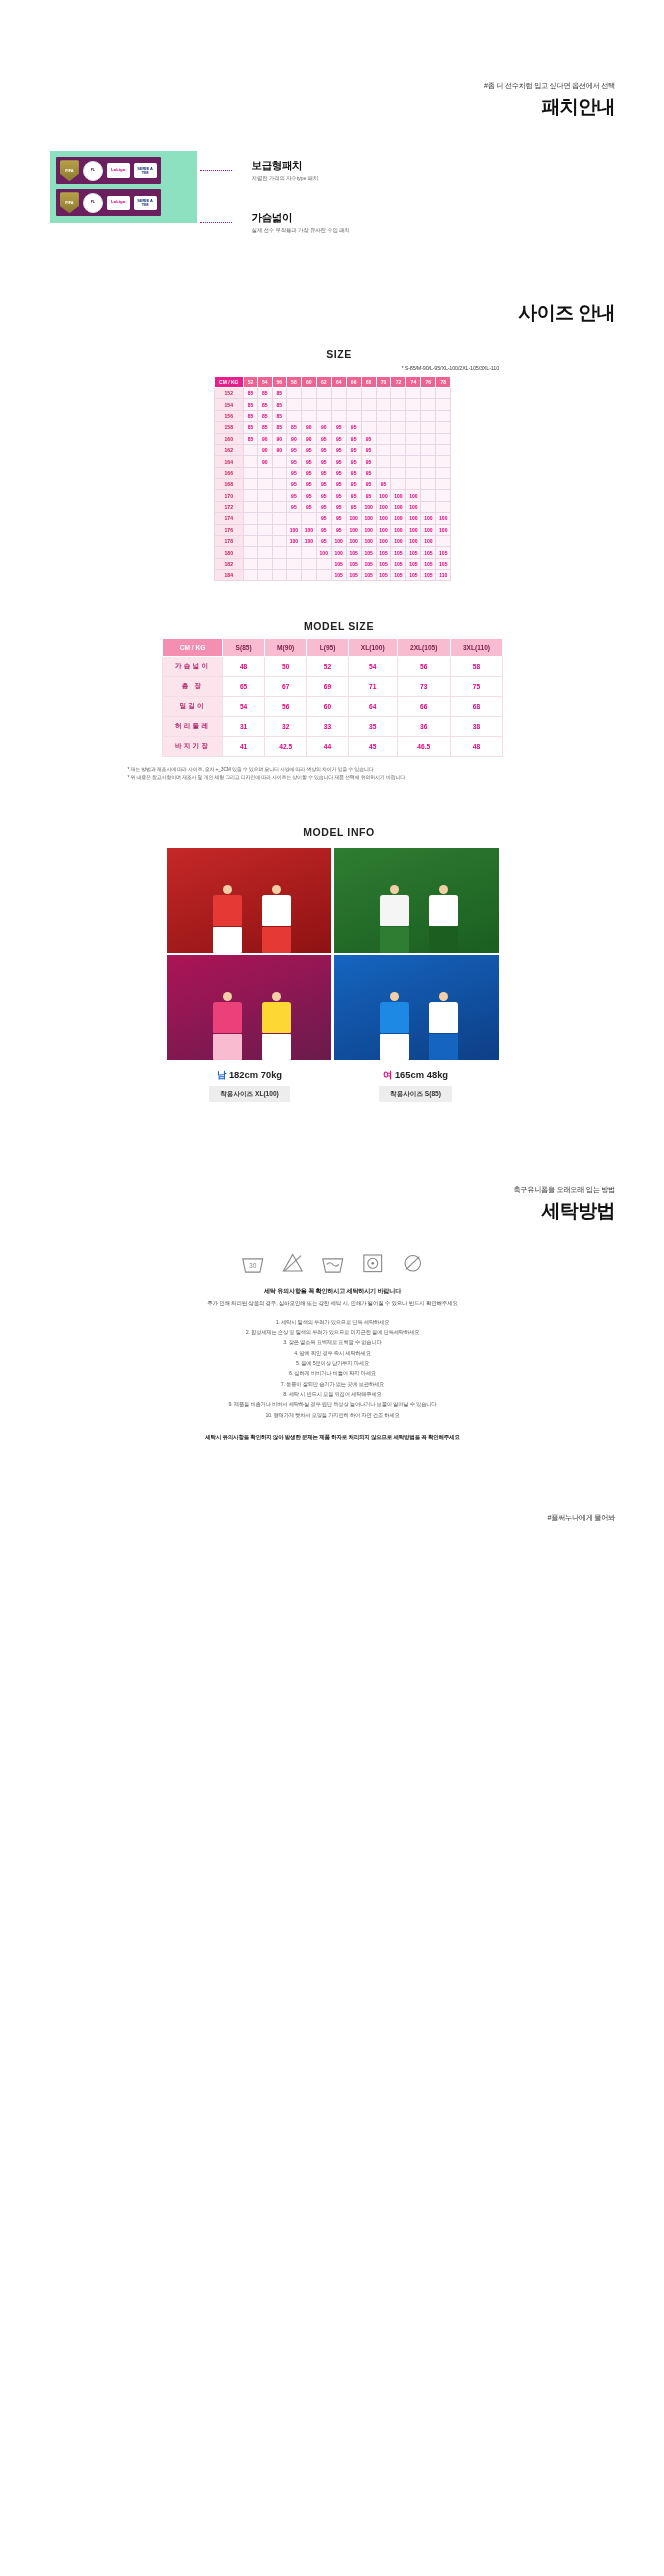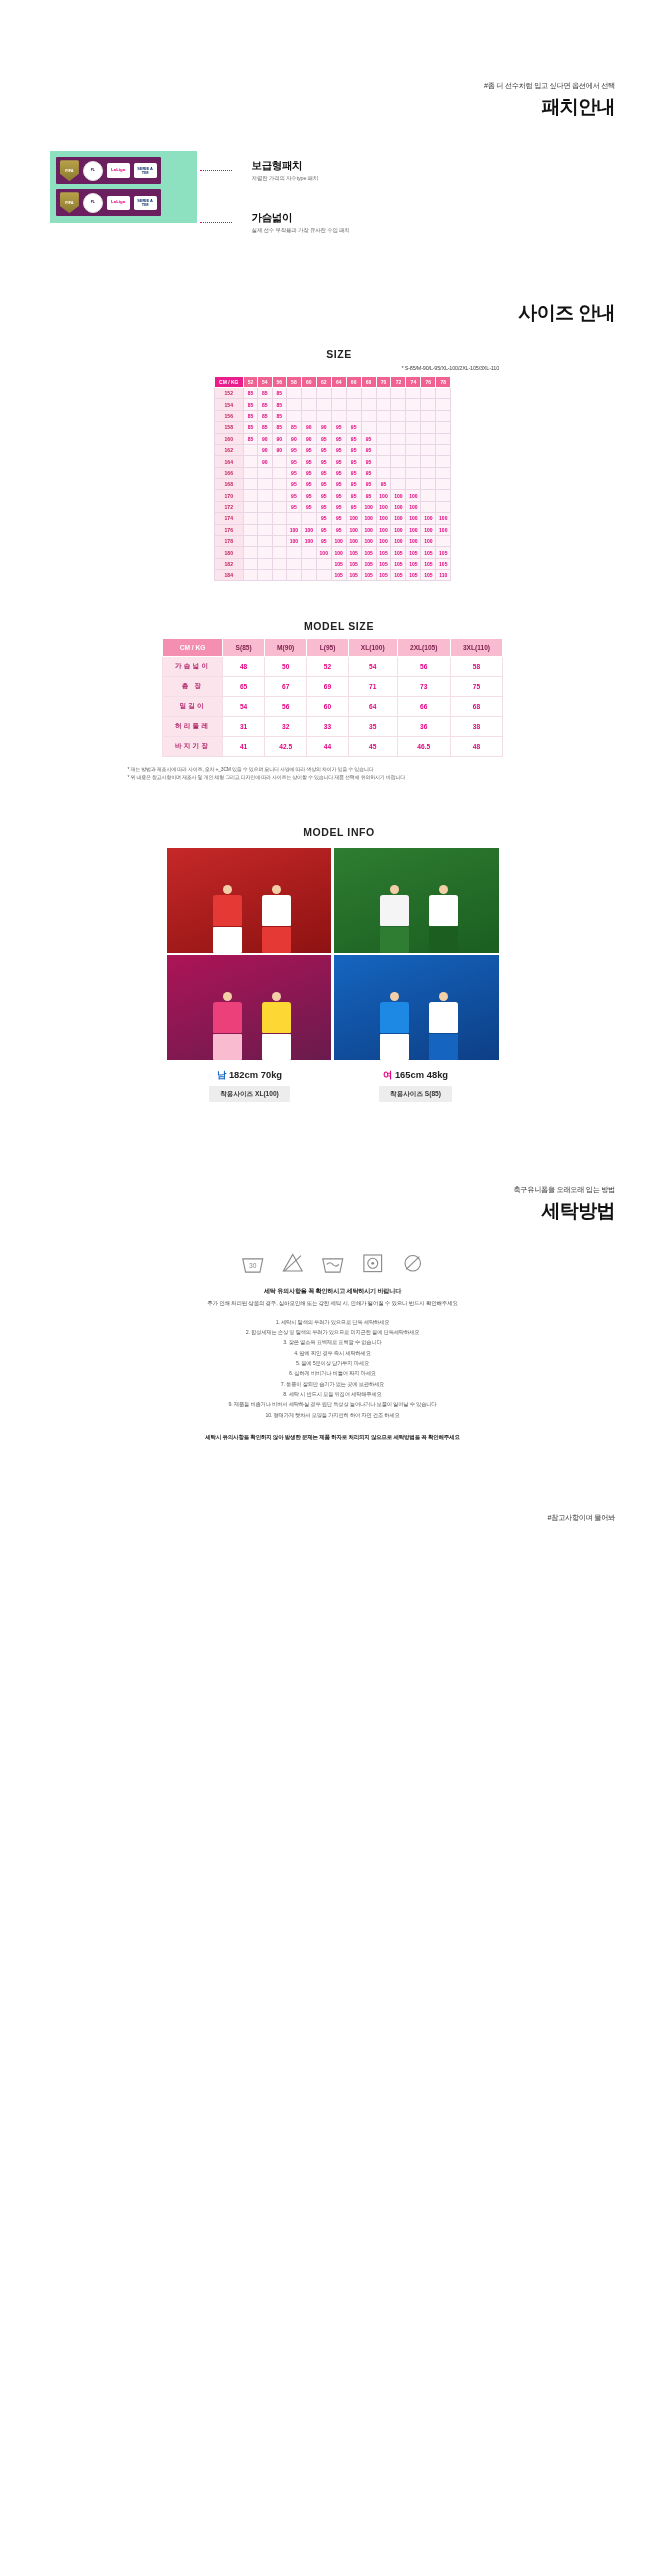--- a/index.html
+++ b/index.html
@@ -802,18 +802,18 @@
       <div>8. 세탁 시 반드시 모을 뒤집어 세탁해주세요</div>
       <div>9. 제품을 비좁거나 비벼서 세탁하실 경우 원단 특성상 늘어나거나 보풀이 일어날 수 있습니다</div>
       <div>10. 형태가게 햇차서 모양을 가지런히 하여 자연 건조 하세요</div>
     </div>
 
     <div class="wash-foot">세탁시 유의사항을 확인하지 않아 발생한 문제는 제품 하자로 처리되지 않으므로 세탁방법을 꼭 확인해주세요</div>
   </section>
 
   <section class="sec-faq">
     <div class="right-head">
-      <div class="sub">#참고사항이며 물어봐</div>
+      <div class="sub">#플써누나에게 물어봐</div>
     </div>
   </section>
 
 </div>
 
 
 </body></html>

